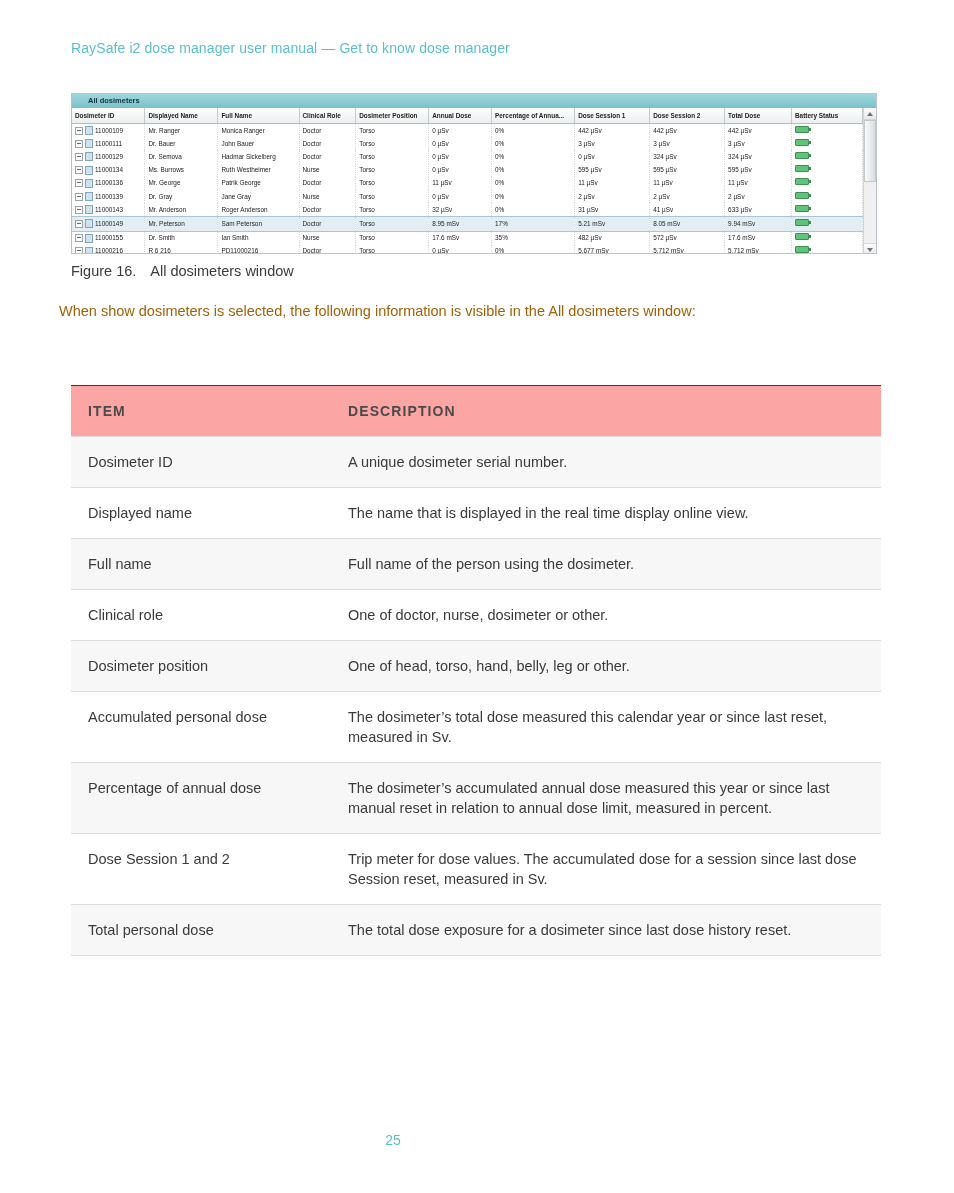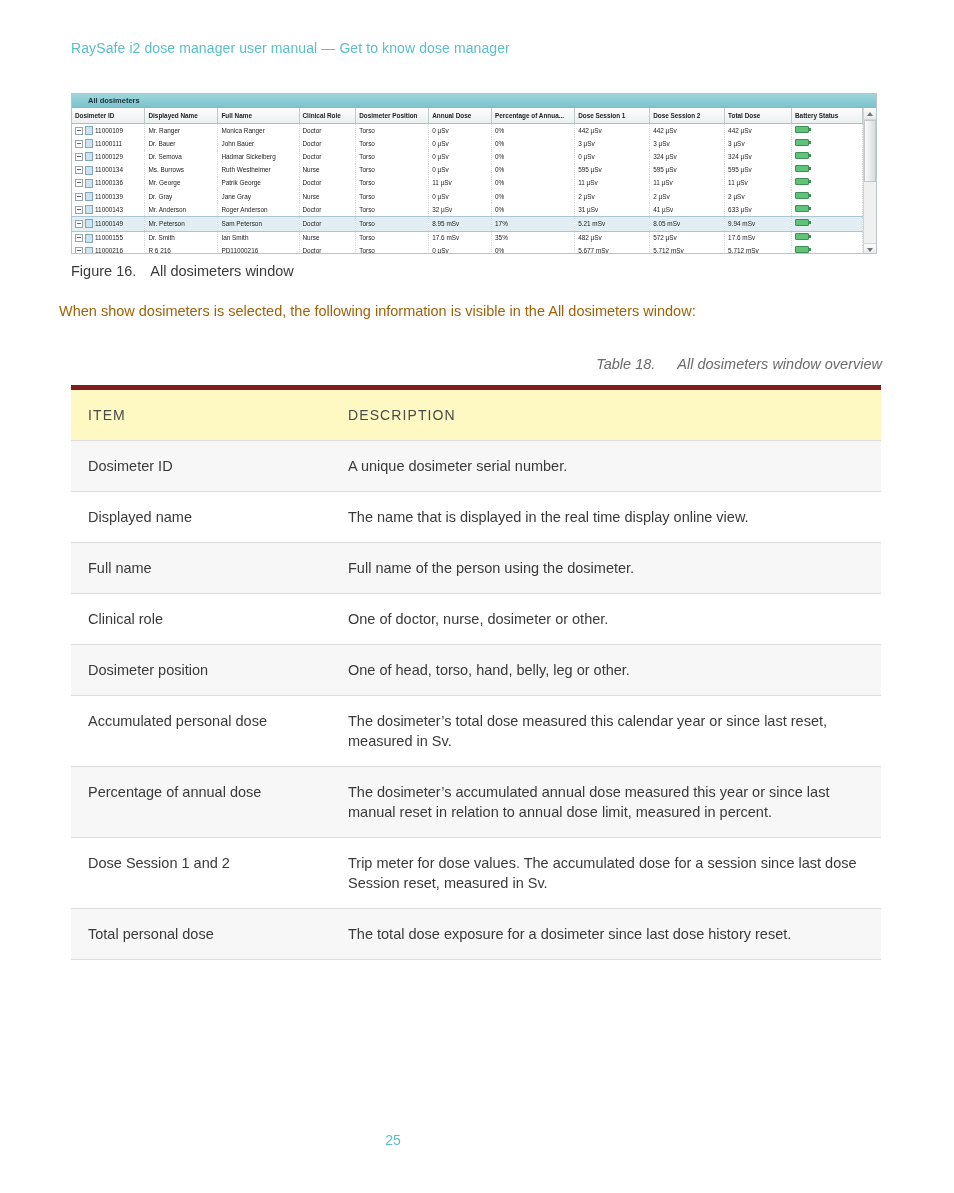--- a/index.html
+++ b/index.html
@@ -223,29 +223,29 @@
   .maintable th, .maintable td {
     text-align: left;
     vertical-align: top;
     padding: 15px 17px 15px 17px;
     font-size: 14.5px;
     color: #3a3a3a;
     border-bottom: 1px solid #dcdcdc;
     line-height: 20px;
   }
   .maintable thead th {
-    background: #fef9c3;
+    background: #fca5a5;
     font-size: 14px;
     letter-spacing: 1.1px;
-    font-weight: normal;
+    font-weight: bold;
     color: #4a4a4a;
     padding-top: 15px;
     padding-bottom: 15px;
     border-bottom: 1px solid #dcdcdc;
-    border-top: 5px solid #7f1d1d;
+    border-top: 1px solid #7f1d1d;
   }
   .maintable tbody tr:nth-child(odd) td { background: #f7f7f7; }
   .maintable tbody tr:nth-child(even) td { background: #ffffff; }
   .maintable td.item { width: 260px; }
 
   .pagenum {
     position: absolute;
     left: 0;
     top: 1132px;
     width: 786px;
@@ -497,23 +497,20 @@
       </div>
     </div>
   </div>
 
   <div class="fig-caption">
     <span class="num">Figure 16.</span><span>All dosimeters window</span>
   </div>
 
   <div class="intro">When show dosimeters is selected, the following information is visible in the All dosimeters window:</div>
 
-  <div class="table-caption">
-    <span class="tnum">Table 18.</span><span>All dosimeters window overview</span>
-  </div>
 
   <table class="maintable">
     <colgroup>
       <col style="width:260px">
       <col style="width:550px">
     </colgroup>
     <thead>
       <tr>
         <th>ITEM</th>
         <th>DESCRIPTION</th>

